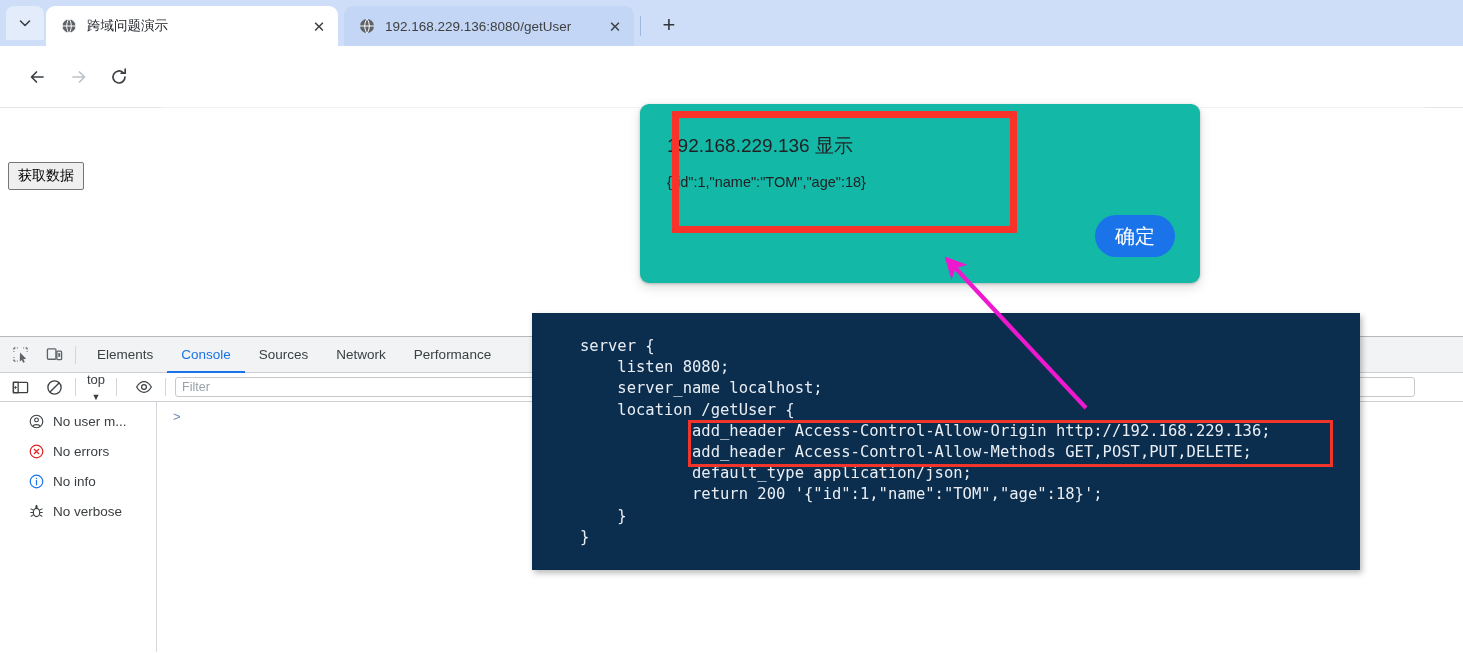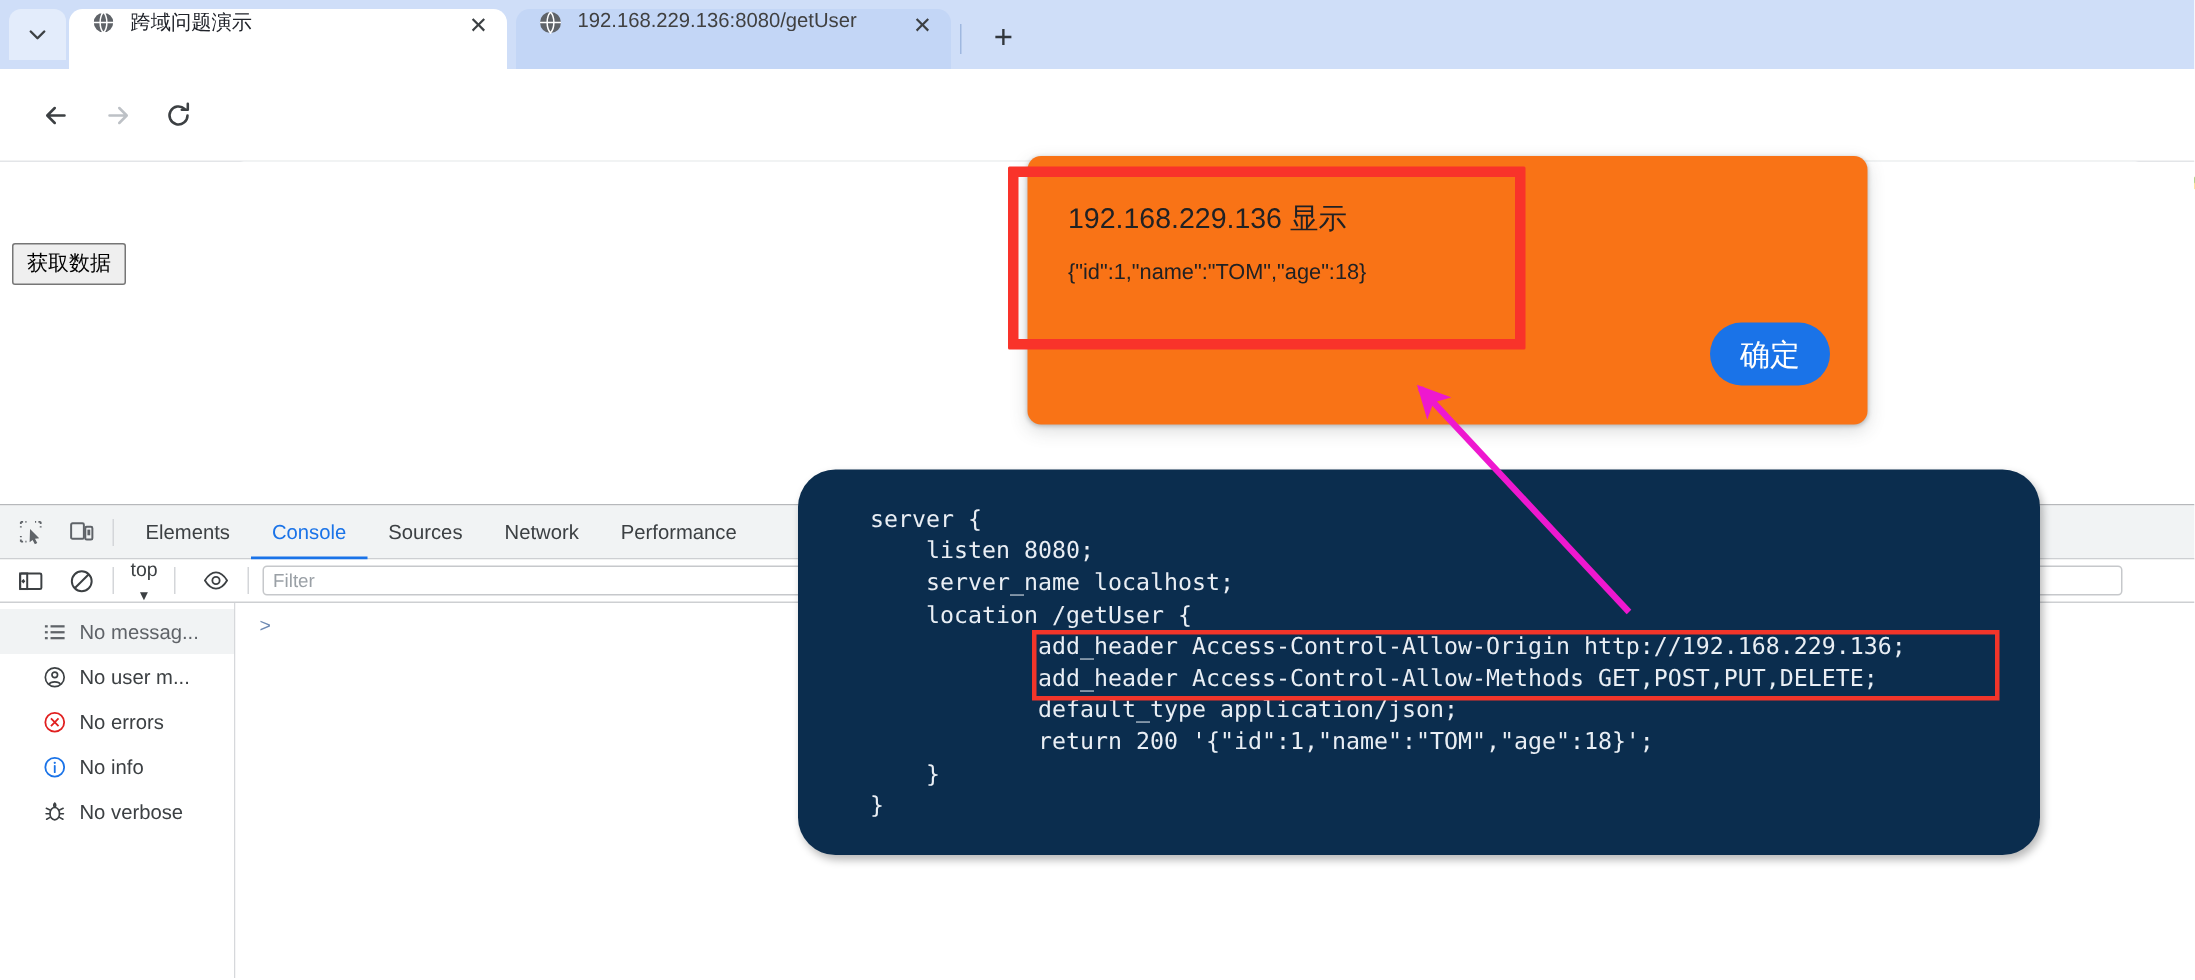--- a/index.html
+++ b/index.html
@@ -19,21 +19,21 @@
   .tab-search {
     position: absolute; left: 6px; top: 6px; width: 38px; height: 34px;
     border-radius: 8px 8px 0 0;
     background: #e3ecfb;
     display: flex; align-items: center; justify-content: center;
   }
   .tab-search svg { display: block; }
 
   .tab {
     position: absolute; top: 6px; height: 40px;
-    display: flex; align-items: flex-start;
+    display: flex; align-items: center;
     border-radius: 9px 9px 0 0;
     padding: 0 8px 0 14px;
   }
   .tab.active { background: #ffffff; left: 46px; width: 292px; }
   .tab.inactive { background: #c3d6f6; left: 344px; width: 290px; }
   .tab-favicon {
     width: 17px; height: 17px; flex: 0 0 17px; margin-right: 10px;
     display: flex; align-items: center; justify-content: center;
   }
   .tab-title {
@@ -108,22 +108,22 @@
     padding: 4px 9px;
     font-family: "Liberation Sans", sans-serif;
     font-size: 14px; color: #000;
     background: #efefef;
     border: 1px solid #767676;
     border-radius: 2px;
   }
 
   
   .dialog {
-    position: absolute; left: 685px; top: 104px; width: 560px; height: 179px;
-    background: #f97316; border-radius: 9px;
+    position: absolute; left: 640px; top: 104px; width: 560px; height: 179px;
+    background: #14b8a6; border-radius: 9px;
     box-shadow: 0 1px 3px rgba(60,64,67,.3), 0 4px 12px rgba(60,64,67,.18);
   }
   .dialog-title {
     position: absolute; left: 27px; top: 29px;
     font-size: 19px; color: #202124; font-weight: 400;
   }
   .dialog-msg {
     position: absolute; left: 27px; top: 70px;
     font-size: 14.5px; color: #202124;
   }
@@ -200,21 +200,20 @@
     position: absolute; left: 16px; top: 7px;
     color: #6e8ab3; font-size: 13px;
   }
 
   
   .codebox {
     position: absolute; left: 532px; top: 313px; width: 828px; height: 257px;
     background: #0b2d4e;
     box-shadow: 2px 3px 6px rgba(0,0,0,.28);
     overflow: hidden;
-    border-radius: 25px;
   }
   .code {
     position: absolute; left: 48px; top: 23px;
     font-family: "DejaVu Sans Mono", "Liberation Mono", monospace;
     font-size: 15.5px; line-height: 21.2px;
     color: #e9eef4; white-space: pre;
   }
   .annot-code {
     position: absolute; left: 688px; top: 420px; width: 645px; height: 47px;
     border: 3px solid #f2352a; pointer-events: none;
@@ -369,35 +368,20 @@
       </div>
       <div class="dt-vsep"></div>
       <div class="dt-filter">
         <span>Filter</span>
       </div>
     </div>
 
     <div class="dt-body">
       <div class="dt-sidebar">
 
-        <div class="dt-side-item selected">
-          <span class="dt-side-ico">
-            <svg width="15" height="15" viewBox="0 0 16 16">
-              <g fill="#5f6368">
-                <rect x="1" y="3" width="2" height="1.6"></rect>
-                  <rect x="5" y="3" width="10" height="1.6"></rect>
-                <rect x="1" y="7.2" width="2" height="1.6"></rect>
-                  <rect x="5" y="7.2" width="10" height="1.6"></rect>
-                <rect x="1" y="11.4" width="2" height="1.6"></rect>
-                  <rect x="5" y="11.4" width="10" height="1.6"></rect>
-              </g>
-            </svg>
-          </span>
-          <span>No messag...</span>
-        </div>
 
         <div class="dt-side-item">
           <span class="dt-side-ico">
             <svg width="15" height="15" viewBox="0 0 16 16">
               <circle cx="8" cy="8" r="6.7" fill="none" stroke="#3c4043" stroke-width="1.2"></circle>
               <circle cx="8" cy="6.3" r="2" fill="none" stroke="#3c4043" stroke-width="1.2"></circle>
               <path d="M4.2 13 C5 10.8 11 10.8 11.8 13" fill="none" stroke="#3c4043" stroke-width="1.2"></path>
             </svg>
           </span>
           <span>No user m...</span>

